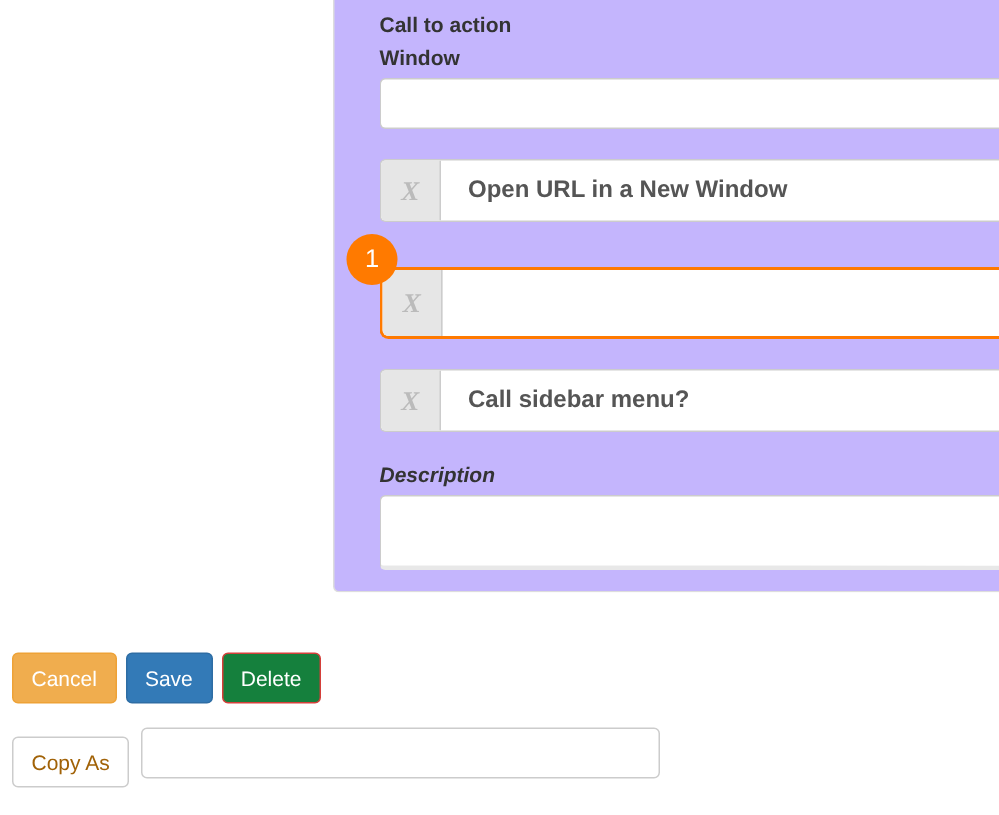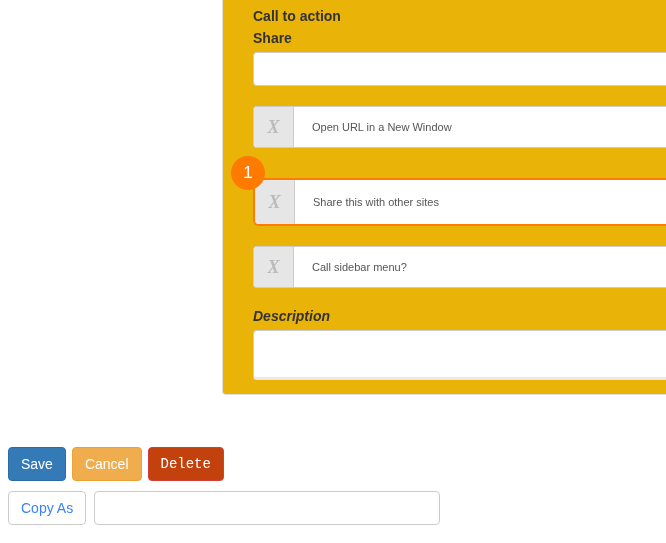--- a/index.html
+++ b/index.html
@@ -15,21 +15,21 @@
       width: 666px;
       height: 543px;
       position: relative;
       overflow: hidden;
     }
     .panel {
       position: absolute;
       left: 222px;
       top: 0;
       right: 0;
-      background: #eab308;
+      background: #c4b5fd;
       border: 1px solid #ddd;
       border-right: none;
       border-top: none;
       border-radius: 0 0 0 4px;
       padding: 0 0 14px 0;
     }
     .panel-inner {
       padding: 8px 0 0 30px;
     }
     .section-label {
@@ -80,21 +80,22 @@
       font-weight: 700;
       font-size: 18px;
       font-family: Georgia, serif;
     }
     .option-row .option-text {
       flex: 1;
       display: flex;
       align-items: center;
       padding-left: 18px;
       color: #555;
-      font-size: 11px;
+      font-size: 16px;
+      font-weight: bold;
     }
     .highlight-wrap {
       position: relative;
       margin-top: 30px;
     }
     .highlight-wrap .option-row {
       margin-top: 0;
       border: 2px solid #ff7a00;
       border-right: none;
       border-radius: 6px 0 0 6px;
@@ -151,22 +152,22 @@
       padding: 6px 12px;
       font-size: 14px;
       border-radius: 4px;
       border: 1px solid transparent;
       cursor: pointer;
       height: 34px;
       color: #fff;
     }
     .btn-primary { background: #337ab7; border-color: #2e6da4; }
     .btn-warning { background: #f0ad4e; border-color: #eea236; }
-    .btn-danger  { background: #c2410c; border-color: #d43f3a; font-family: Liberation Mono, monospace; }
-    .btn-default { background: #fff; color: #3b82f6; border-color: #ccc; }
+    .btn-danger  { background: #15803d; border-color: #d43f3a; }
+    .btn-default { background: #fff; color: #a16207; border-color: #ccc; margin-top: 12px; }
     .copy-row {
       display: flex;
       gap: 8px;
       align-items: center;
     }
     .copy-input {
       width: 346px;
       height: 34px;
       padding: 6px 12px;
       font-size: 14px;
@@ -175,49 +176,48 @@
       border: 1px solid #ccc;
       border-radius: 4px;
     }
   </style>
 </head>
 <body>
 
 <div class="panel">
   <div class="panel-inner">
     <div class="section-label">Call to action</div>
-    <div class="field-label">Share</div>
+    <div class="field-label">Window</div>
     <input class="text-input" type="text" value="" style="">
 
     <div class="option-row">
       <div class="check-slot">X</div>
       <div class="option-text">Open URL in a New Window</div>
     </div>
 
     <div class="highlight-wrap">
       <div class="marker">1</div>
       <div class="option-row">
         <div class="check-slot">X</div>
-        <div class="option-text">Share this with other sites</div>
       </div>
     </div>
 
     <div class="option-row">
       <div class="check-slot">X</div>
       <div class="option-text">Call sidebar menu?</div>
     </div>
 
     <div class="field-label" style="margin-top:20px;font-style:italic;">Description</div>
     <textarea class="desc-area" style=""></textarea>
   </div>
 </div>
 
 <div class="footer">
   <div class="btn-row">
+    <button class="btn btn-warning">Cancel</button>
     <button class="btn btn-primary">Save</button>
-    <button class="btn btn-warning">Cancel</button>
     <button class="btn btn-danger">Delete</button>
   </div>
   <div class="copy-row">
     <button class="btn btn-default">Copy As</button>
     <input class="copy-input" type="text" value="" style="">
   </div>
 </div>
 
 </body></html>

